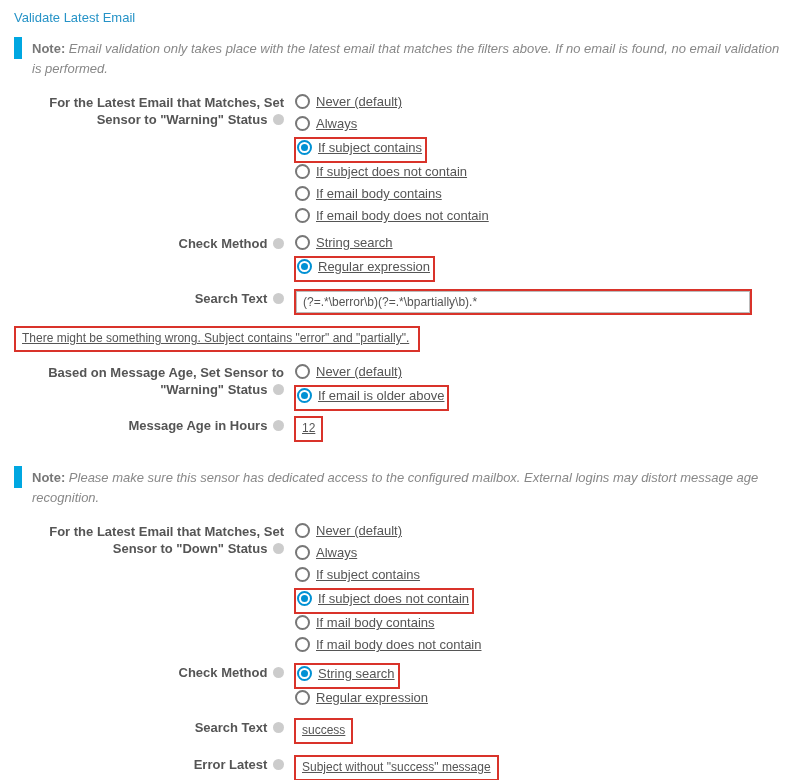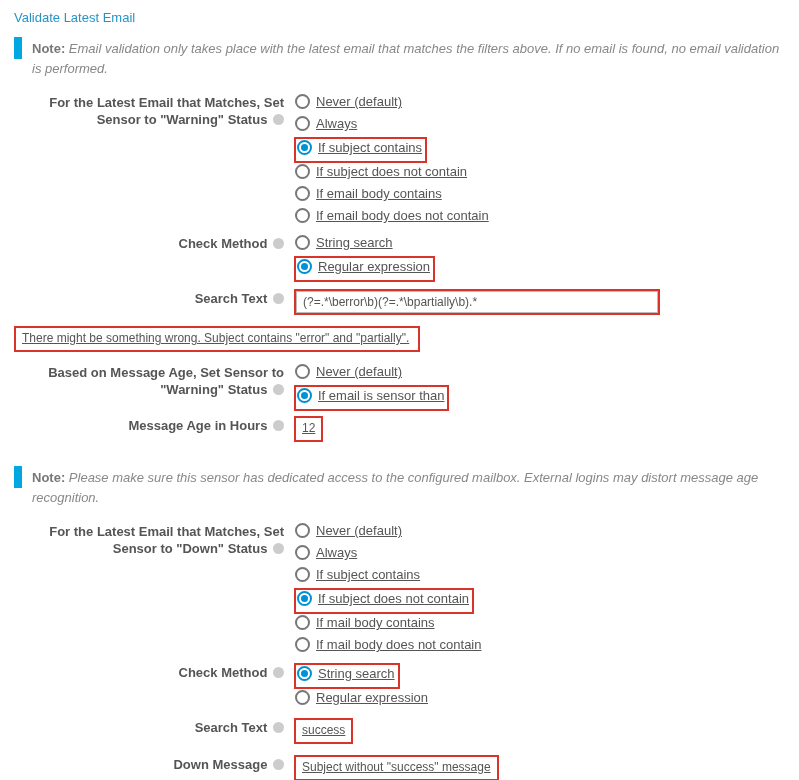--- a/index.html
+++ b/index.html
@@ -98,21 +98,21 @@
     display: inline-flex;
   }
   .text-input {
     border: 1px solid #bbb;
     font-size: 12px;
     padding: 3px 6px;
     color: #555;
     font-family: inherit;
     height: 22px;
   }
-  .text-input.wide { width: 362px; }
+  .text-input.wide { width: 454px; }
   .text-display {
     font-size: 12px;
     color: #555;
     padding: 3px 6px;
     line-height: 1.3;
     min-height: 22px;
     text-decoration: underline;
   }
   .text-display.wide { width: 402px; }
   .text-display.narrow { min-width: 20px; }
@@ -198,21 +198,21 @@
   <div class="field-label">
     <span>Based on Message Age, Set Sensor to "Warning" Status</span>
     <span class="info-icon"></span>
   </div>
   <div class="field-value"><div class="radio-item">
         <span class="radio"></span>
         <span class="radio-label">Never (default)</span>
       </div><span class="highlight">
         <div class="radio-item">
           <span class="radio checked"></span>
-          <span class="radio-label">If email is sensor than</span>
+          <span class="radio-label">If email is older above</span>
         </div>
       </span><div style="height: 0px;"></div></div>
 </div>
 
 <div class="field-row" style="margin-top:0;">
   <div class="field-label">
     <span>Message Age in Hours</span>
     <span class="info-icon"></span>
   </div>
   <div class="field-value">
@@ -281,21 +281,21 @@
   </div>
   <div class="field-value">
     <span class="highlight">
       <div class="text-display narrow">success</div>
     </span>
   </div>
 </div>
 
 <div class="field-row" style="margin-top:10px;">
   <div class="field-label">
-    <span>Down Message</span>
+    <span>Error Latest</span>
     <span class="info-icon"></span>
   </div>
   <div class="field-value">
     <span class="highlight">
       <div class="text-display">Subject without "success" message</div>
     </span>
   </div>
 </div>
 
 </body></html>

